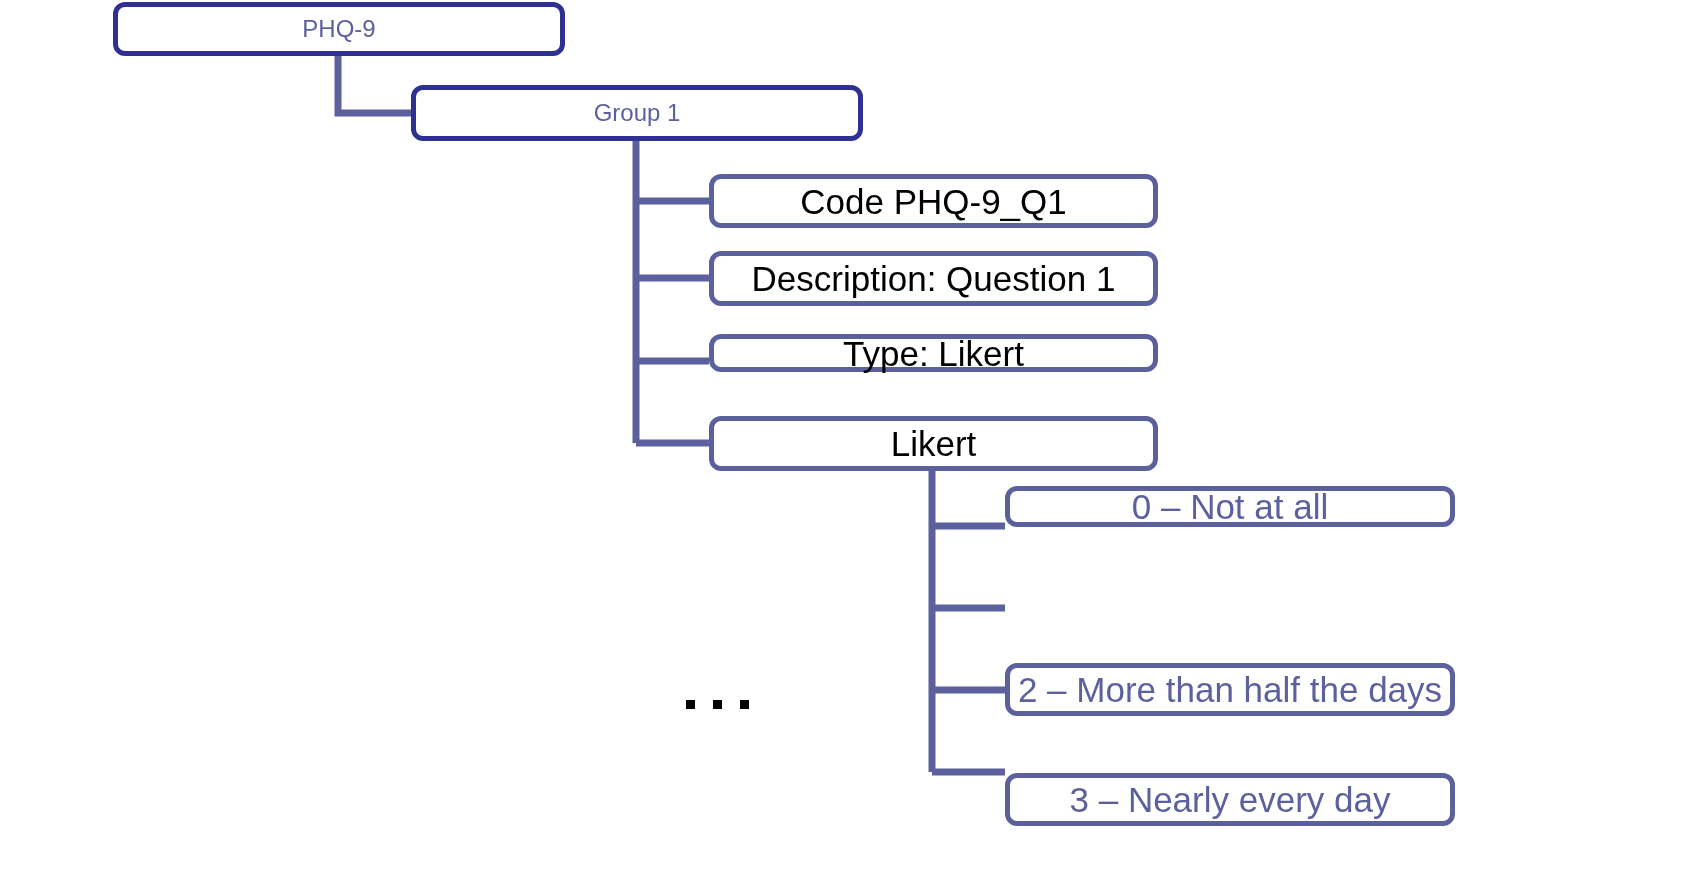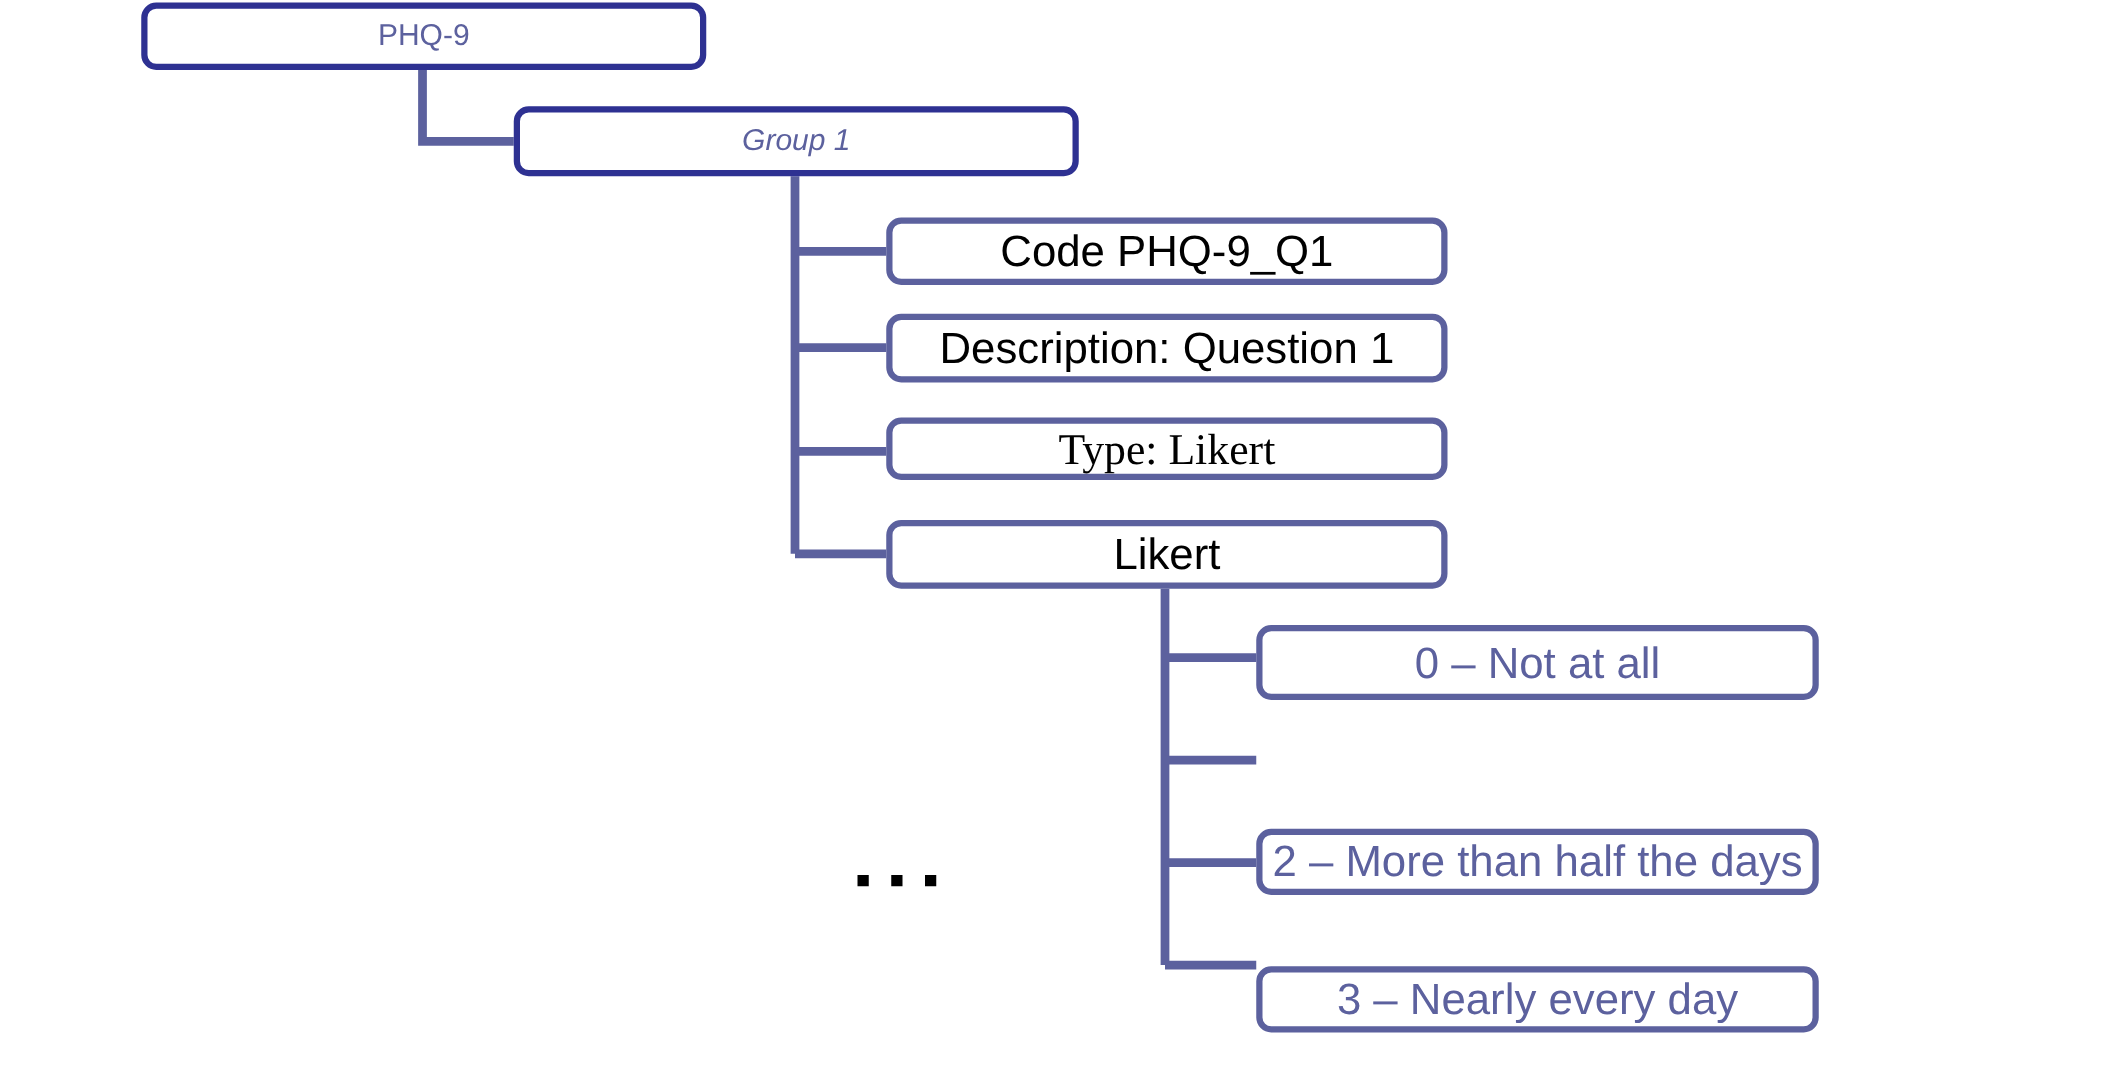--- a/index.html
+++ b/index.html
@@ -100,41 +100,41 @@
       <path d="M 932 608 L 1005 608"></path>
       <path d="M 932 690 L 1005 690"></path>
       <path d="M 932 772 L 1005 772"></path>
     </g>
   </svg>
 
   <div class="node level-root" style="left:113px; top:2px; width:452px; height:54px;">
     <span class="node-label">PHQ-9</span>
   </div>
 
-  <div class="node level-group" style="left:411px; top:85px; width:452px; height:56px;font-style:italic;">
+  <div class="node level-group" style="left:411px; top:85px; width:452px; height:56px;">
     <span class="node-label">Group 1</span>
   </div>
 
   <div class="node level-attr" style="left:709px; top:174px; width:449px; height:54px;">
     <span class="node-label">Code PHQ-9_Q1</span>
   </div>
 
   <div class="node level-attr" style="left:709px; top:251px; width:449px; height:55px;">
     <span class="node-label">Description: Question 1</span>
   </div>
 
-  <div class="node level-attr" style="left:709px; top:334px; width:449px; height:50px;font-family:Liberation Serif, serif;">
+  <div class="node level-attr" style="left:709px; top:334px; width:449px; height:38px;">
     <span class="node-label">Type: Likert</span>
   </div>
 
   <div class="node level-attr" style="left:709px; top:416px; width:449px; height:55px;">
     <span class="node-label">Likert</span>
   </div>
 
-  <div class="node level-option" style="left:1005px; top:500px; width:450px; height:60px;">
+  <div class="node level-option" style="left:1005px; top:486px; width:450px; height:41px;">
     <span class="node-label">0 – Not at all</span>
   </div>
 
 
   <div class="node level-option" style="left:1005px; top:663px; width:450px; height:53px;">
     <span class="node-label">2 – More than half the days</span>
   </div>
 
   <div class="node level-option" style="left:1005px; top:745px; width:450px; height:53px;margin-top:28px;">
     <span class="node-label">3 – Nearly every day</span>

